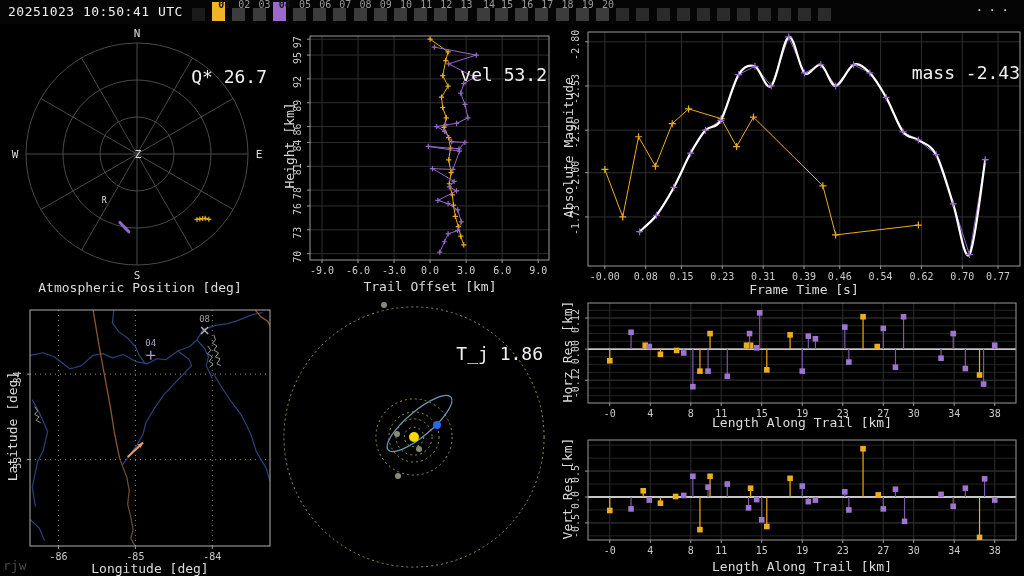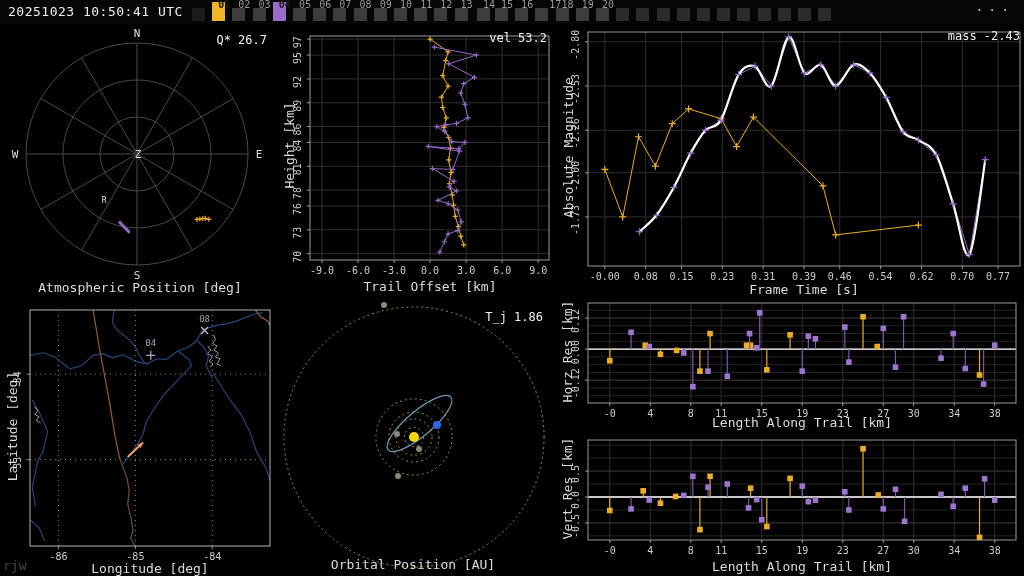--- a/index.html
+++ b/index.html
@@ -10,21 +10,21 @@
   #strip{position:absolute;left:192px;top:0;width:700px;height:24px;}
   .chip{position:absolute;top:0;width:20px;height:24px;}
   .chip .sq{position:absolute;left:0;top:8px;width:13px;height:13px;background:#3c3c3c;}
   .chip.blank .sq{background:#1b1b1b;}
   .chip.dim .sq{background:#2b2b2b;}
   .chip.on .sq{top:2px;height:19px;}
   .chip .lbl{position:absolute;top:1px;right:2px;font-size:10px;line-height:7px;color:#9a9a9a;}
   .chip.on .lbl{color:#151515;font-weight:bold;}
   #statusbar .dots{position:absolute;right:10px;top:2px;font-size:13px;color:#cfcfcf;letter-spacing:5px;}
   .panel{position:absolute;}
-  .stat{position:absolute;font-size:12px;color:#f2f2f2;white-space:pre;}
+  .stat{position:absolute;font-size:18px;color:#f2f2f2;white-space:pre;margin-top:33px;}
   .xlabel{position:absolute;text-align:center;font-size:13px;color:#dcdcdc;}
   .ylabel{position:absolute;width:200px;text-align:center;font-size:13px;color:#dcdcdc;
           transform:rotate(-90deg);}
   .wm{position:absolute;left:3px;bottom:3px;font-size:13px;color:#4a4a4a;}
   svg{display:block;}
 </style>
 </head>
 <body>
 
 <div id="app">
@@ -92,21 +92,21 @@
           <span class="lbl">14</span>
         </div>
         <div class="chip" style="left: 303px;">
           <div class="sq"></div>
           <span class="lbl">15</span>
         </div>
         <div class="chip" style="left: 323.2px;">
           <div class="sq"></div>
           <span class="lbl">16</span>
         </div>
-        <div class="chip" style="left: 343.4px; padding-left: 8px;">
+        <div class="chip" style="left: 343.4px;">
           <div class="sq"></div>
           <span class="lbl">17</span>
         </div>
         <div class="chip" style="left: 363.6px;">
           <div class="sq"></div>
           <span class="lbl">18</span>
         </div>
         <div class="chip" style="left: 383.8px;">
           <div class="sq"></div>
           <span class="lbl">19</span>
@@ -463,21 +463,20 @@
         <circle cx="136" cy="138" r="130.07500000000002" fill="none" stroke="#96963c" stroke-width="1" stroke-dasharray="2 3"></circle>
         <ellipse cx="141.5" cy="124.5" rx="41" ry="12.5" fill="none" stroke="#6a9ab8" stroke-width="1.2" transform="rotate(-40 141.5 124.5)"></ellipse>
         <circle cx="141" cy="150" r="3" fill="#8a8a78"></circle>
         <circle cx="119" cy="135" r="3" fill="#8a8a78"></circle>
         <circle cx="120" cy="177" r="3" fill="#8a8a78"></circle>
         <circle cx="106" cy="6" r="3" fill="#8a8a78"></circle>
         <circle cx="136" cy="138" r="5" fill="#f5d800"></circle>
         <circle cx="159" cy="126" r="4" fill="#2a66e8"></circle>
       </svg>
     <div class="stat" style="right:5px;top:11px">T_j 1.86</div>
-    <div class="xlabel" style="left:0;width:270px;top:258px">Orbital Position [AU]</div>
   </section>
 
   <section class="panel" style="left:548px;top:299px;width:476px;height:132px">
     <svg id="svg-horz" width="476" height="132">
         <line x1="40" x2="468" y1="96.74611398963731" y2="96.74611398963731" stroke="#242424" stroke-width="1"></line>
         <line x1="40" x2="468" y1="88.9740932642487" y2="88.9740932642487" stroke="#242424" stroke-width="1"></line>
         <line x1="40" x2="468" y1="81.2020725388601" y2="81.2020725388601" stroke="#242424" stroke-width="1"></line>
         <line x1="40" x2="468" y1="73.43005181347151" y2="73.43005181347151" stroke="#242424" stroke-width="1"></line>
         <line x1="40" x2="468" y1="65.65803108808291" y2="65.65803108808291" stroke="#242424" stroke-width="1"></line>
         <line x1="40" x2="468" y1="57.88601036269429" y2="57.88601036269429" stroke="#242424" stroke-width="1"></line>

